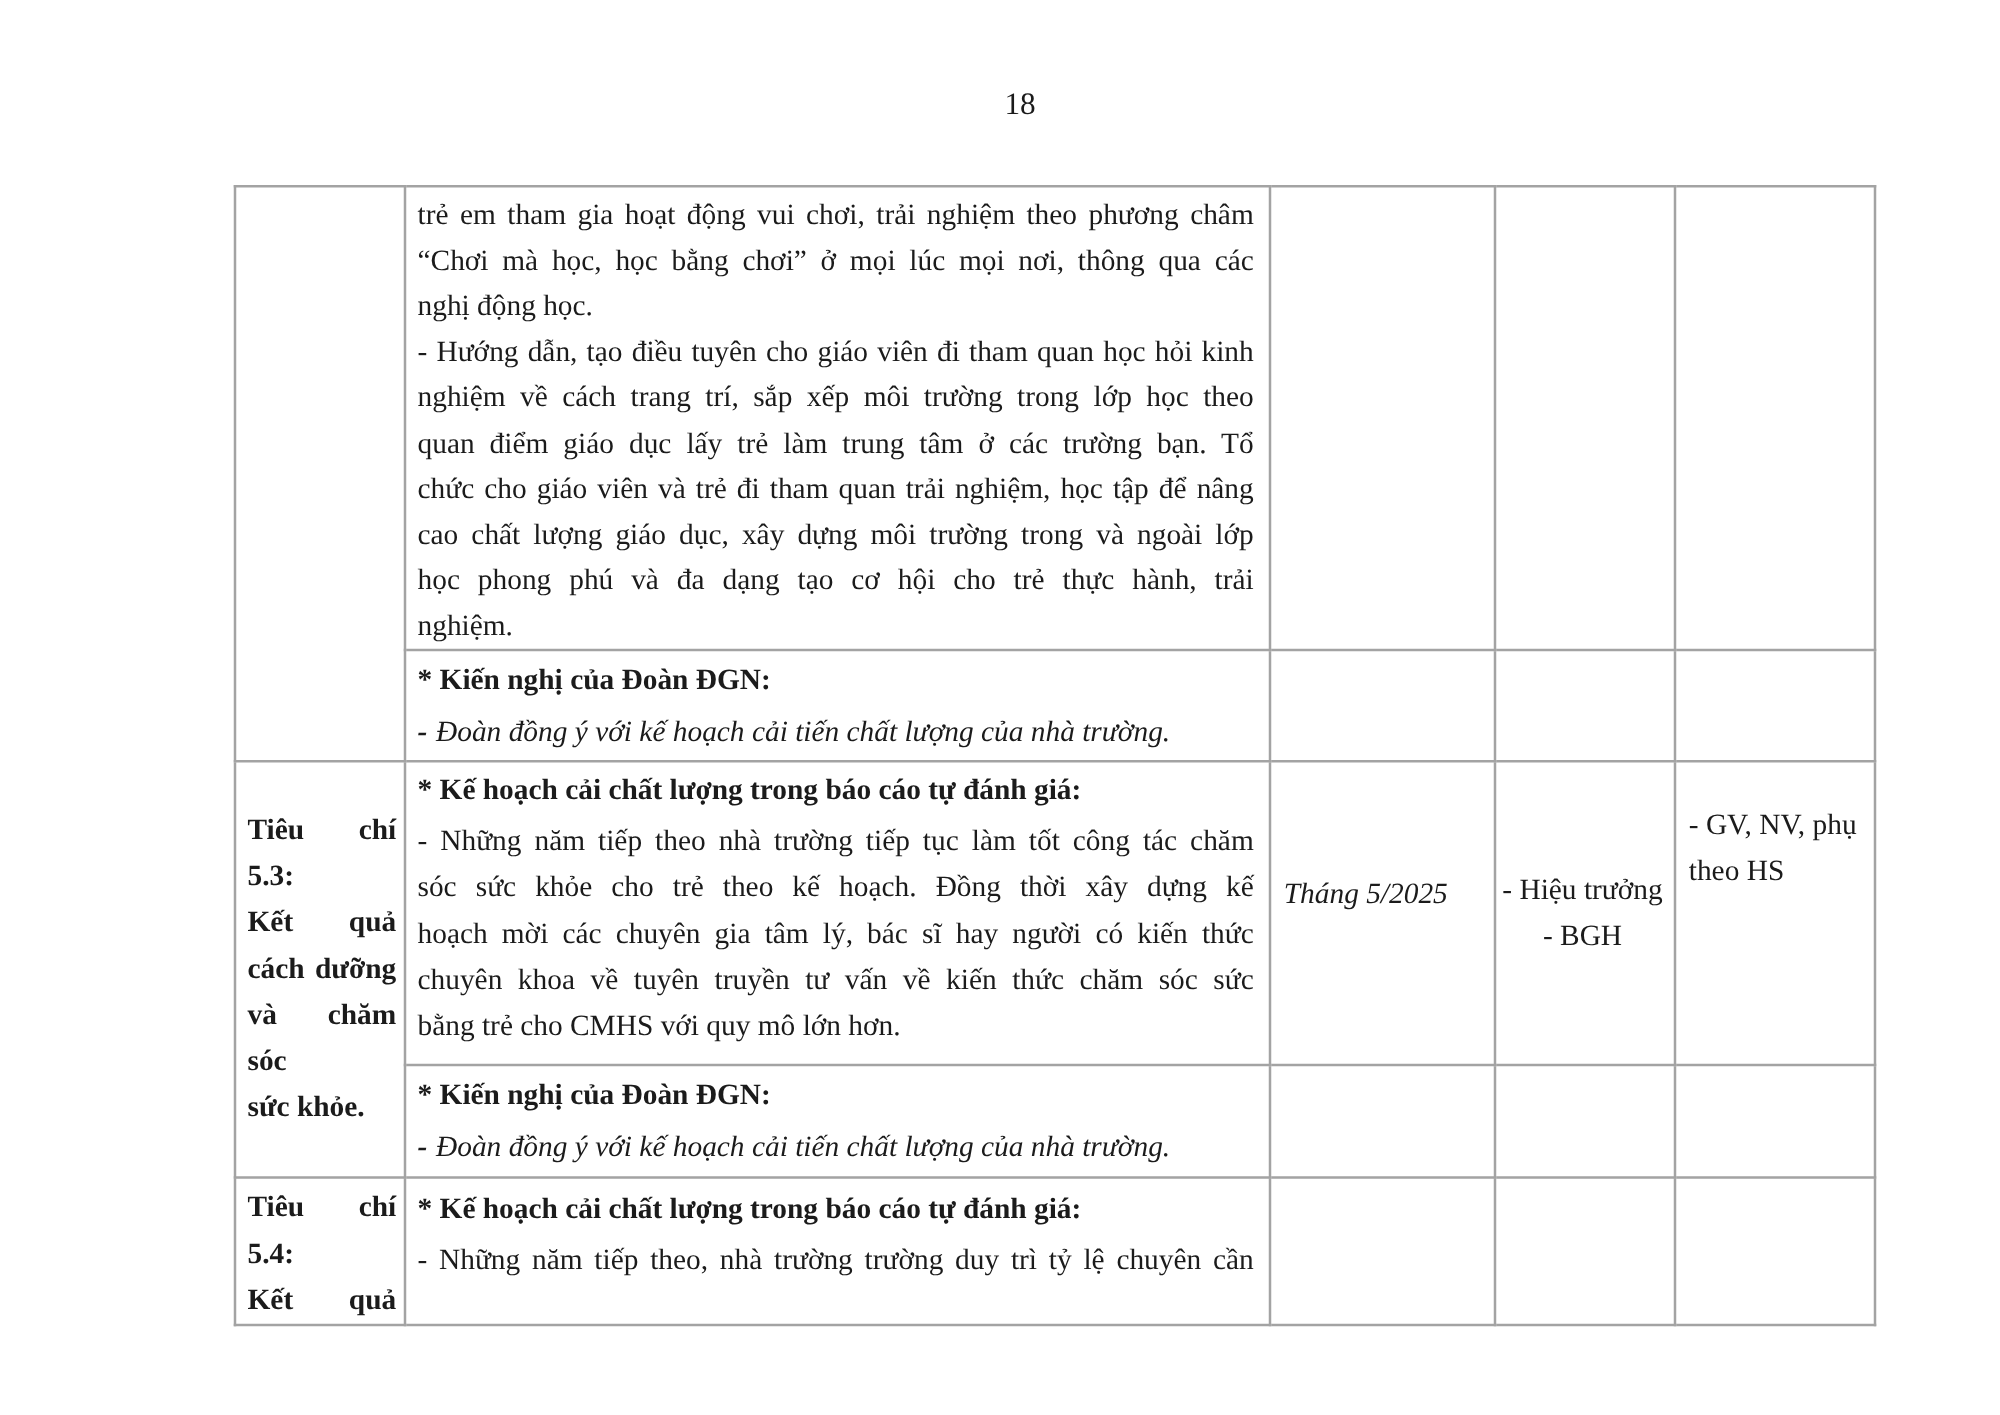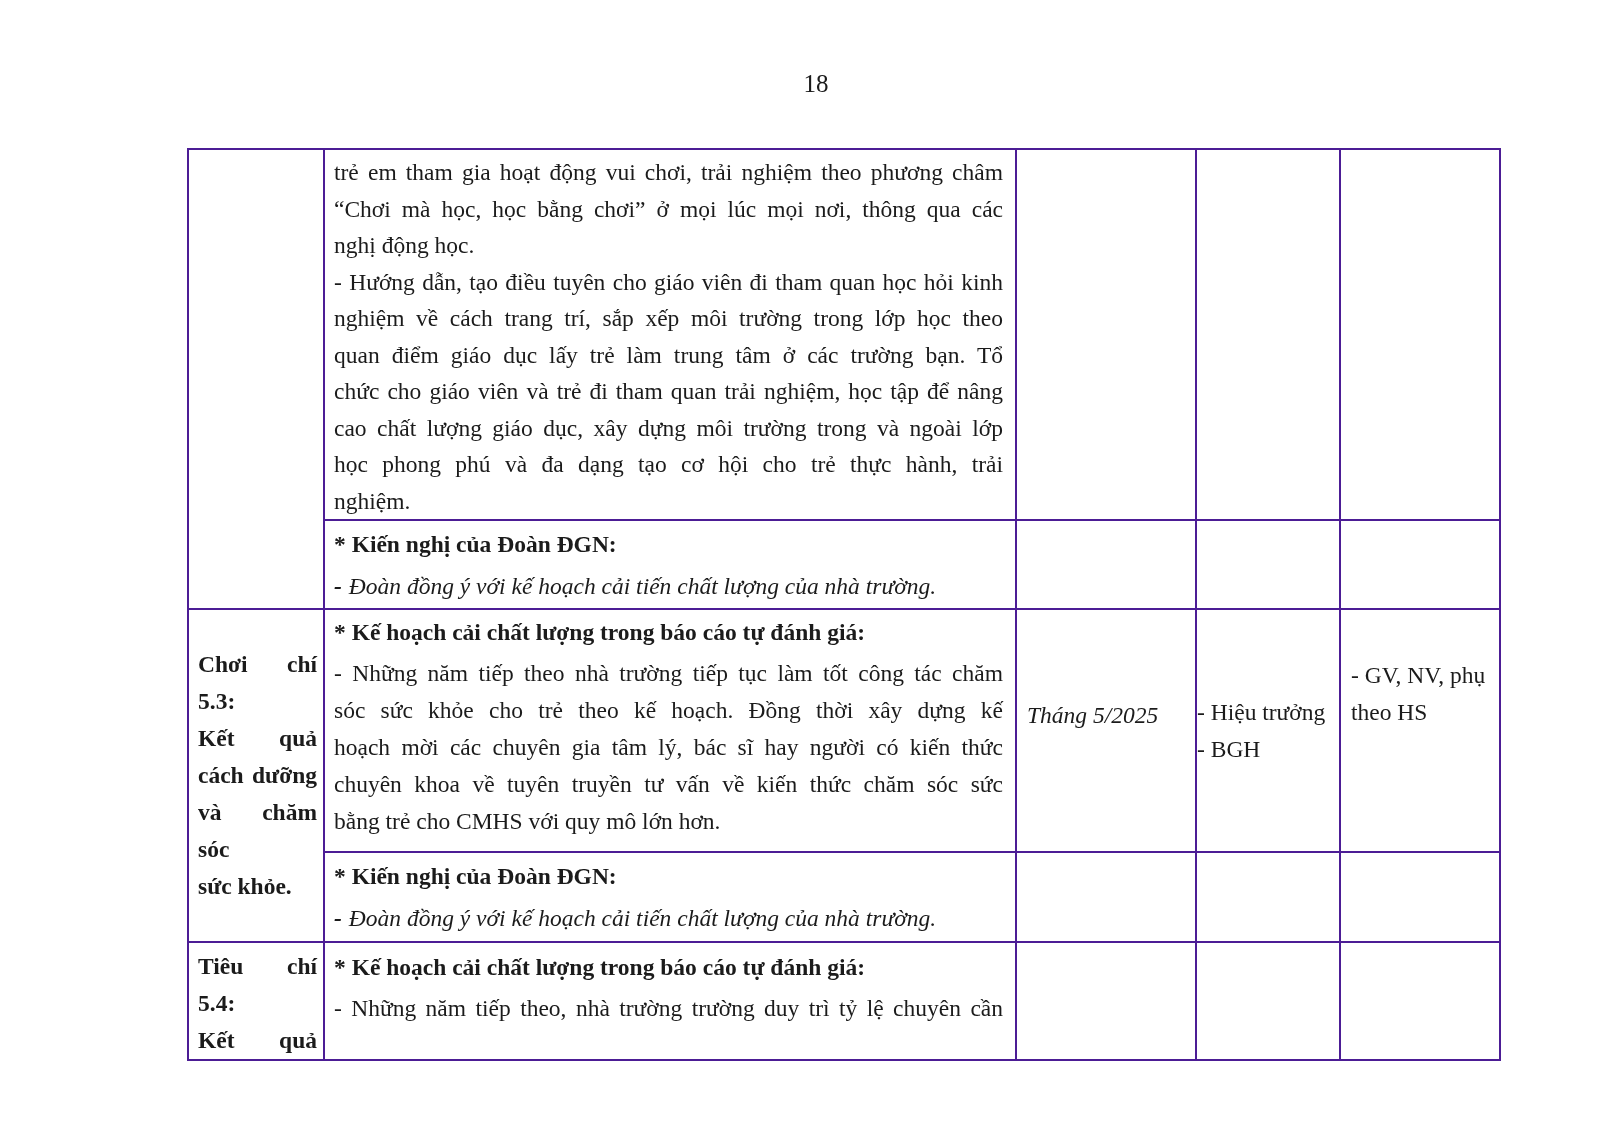--- a/index.html
+++ b/index.html
@@ -26,21 +26,21 @@
   table.review-table {
     position: absolute;
     left: 187px;
     top: 148px;
     width: 1312px;
     border-collapse: collapse;
     table-layout: fixed;
     font-size: 23.5px;
   }
   td {
-    border: 2px solid #4c1d95;
+    border: 2px solid #a3a3a3;
     vertical-align: top;
     padding: 0;
     overflow: hidden;
   }
   .ln {
     line-height: 37px;
     white-space: normal;
   }
   .tight .ln { line-height: 36.5px; }
   .j {
@@ -60,23 +60,24 @@
   .cell-label-mid { vertical-align: middle; }
   .cell-label-top { padding-top: 5px; }
   .cell-time {
     vertical-align: middle;
     padding: 0 4px 30px 10px;
     font-style: italic;
   }
   .cell-resp {
     vertical-align: middle;
     padding: 0 4px 0 0;
+    text-align: center;
   }
   .cell-part {
-    padding: 47px 6px 0 10px;
+    padding: 32px 6px 0 10px;
   }
 </style>
 </head>
 <body>
 
 <div class="page-number">18</div>
 
 <table class="review-table">
   <colgroup>
     <col style="width:136px">
@@ -111,21 +112,21 @@
       <div class="ln b">* Kiến nghị của Đoàn ĐGN:</div>
       <div class="ln"><span class="marker">-</span><span>Đoàn đồng ý với kế hoạch cải tiến chất lượng của nhà trường.</span></div>
     </td>
     <td></td>
     <td></td>
     <td></td>
   </tr>
 
   <tr style="height:243px">
     <td rowspan="2" class="cell-label cell-label-mid">
-      <div class="ln j">Chơi chí 5.3:</div>
+      <div class="ln j">Tiêu chí 5.3:</div>
       <div class="ln j">Kết quả</div>
       <div class="ln j">cách dưỡng</div>
       <div class="ln j">và chăm sóc</div>
       <div class="ln">sức khỏe.</div>
     </td>
     <td class="cell-plan">
       <div class="ln b">* Kế hoạch cải chất lượng trong báo cáo tự đánh giá:</div>
       <div class="para">
         <div class="ln j">- Những năm tiếp theo nhà trường tiếp tục làm tốt công tác chăm</div>
         <div class="ln j">sóc sức khỏe cho trẻ theo kế hoạch. Đồng thời xây dựng kế</div>

